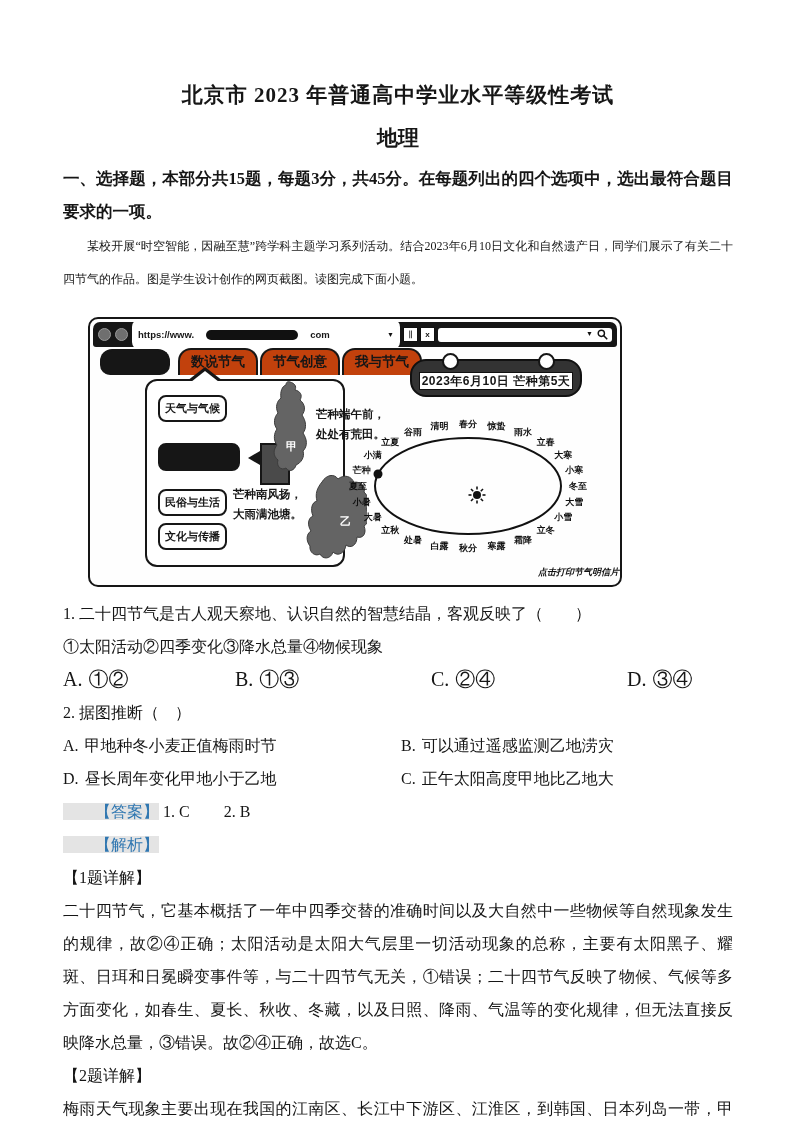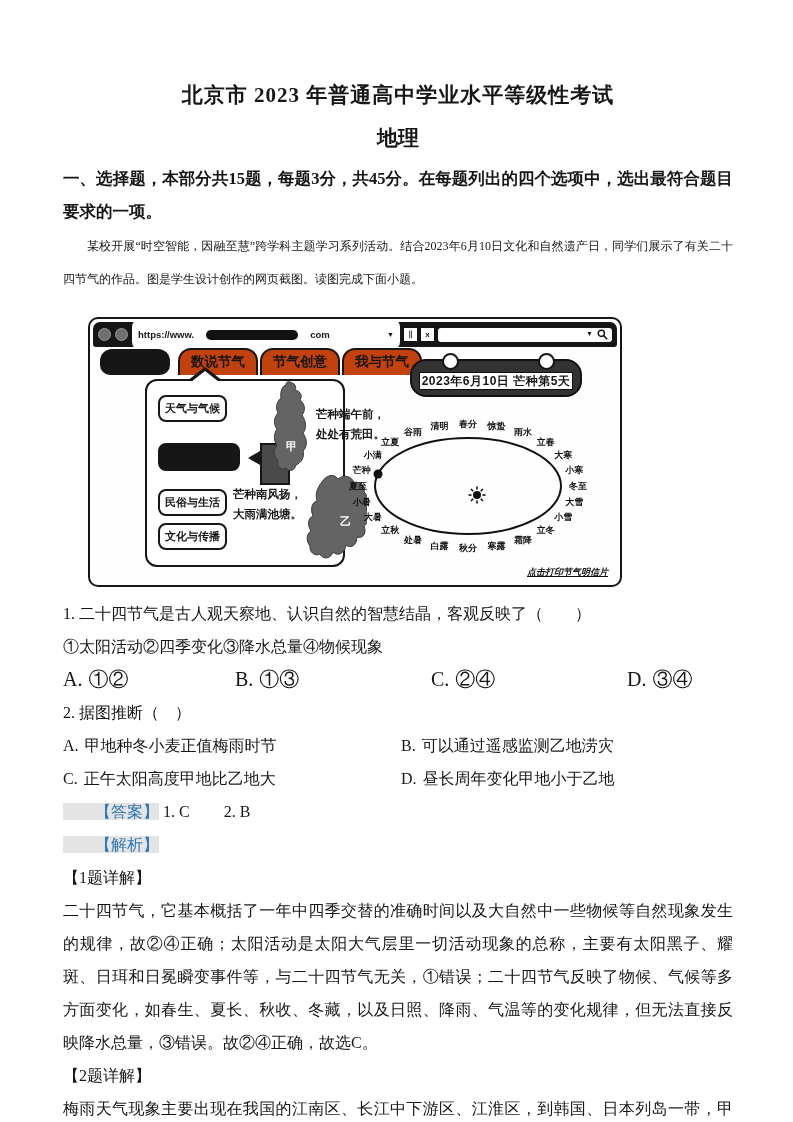--- a/index.html
+++ b/index.html
@@ -54,21 +54,21 @@
   .cal-hole{position:absolute;top:-8px;width:13px;height:13px;border-radius:50%;background:#fff;border:2.5px solid #161616;}
   .hole1{left:30px;} .hole2{left:126px;}
   .cal-inner{position:absolute;left:7px;right:7px;top:11px;bottom:5px;background:#fff;border:1px solid #111;display:flex;align-items:center;justify-content:center;font:bold 12px "Liberation Sans",sans-serif;letter-spacing:.5px;white-space:nowrap;}
 
   .orbit{position:absolute;left:262px;top:104px;width:232px;height:130px;overflow:visible;}
   .orbit svg{position:absolute;left:0;top:0;overflow:visible;}
   .term{position:absolute;transform:translate(-50%,-50%);font:bold 9px "Liberation Sans",sans-serif;white-space:nowrap;color:#111;}
   .earth-dot{position:absolute;width:9px;height:9px;background:#111;border-radius:50%;transform:translate(-50%,-50%);}
   .sun-wrap{position:absolute;left:116px;top:63px;transform:translate(-50%,-50%);}
 
-  .fig-caption{position:absolute;right:12px;bottom:6px;font:italic bold 9px "Liberation Sans",sans-serif;text-decoration:underline;color:#111;}
+  .fig-caption{position:absolute;right:1px;bottom:6px;font:italic bold 9px "Liberation Sans",sans-serif;color:#111;}
 
   
   .qblock{margin-top:10px;}
   .qline{font-size:16px;line-height:33px;}
   .q1-options{display:grid;grid-template-columns:172px 196px 196px 1fr;font-size:20px;line-height:33px;}
   .q2-options{display:grid;grid-template-columns:338px 1fr;font-size:16px;line-height:33px;}
   .opt-key{margin-right:6px;}
   .ans-line{font-size:16px;line-height:33px;}
   .tag{color:#3077b1;background:#e4e4e4;padding-left:32px;}
   .ans-item{margin-right:30px;}
@@ -188,22 +188,22 @@
     </div>
   </div>
 
   <div>
     <div class="qline">
       <span>2.</span>&nbsp;<span>据图推断（　）</span>
     </div>
     <div class="q2-options">
       <span><span class="opt-key">A.</span><span>甲地种冬小麦正值梅雨时节</span></span>
       <span><span class="opt-key">B.</span><span>可以通过遥感监测乙地涝灾</span></span>
+      <span><span class="opt-key">D.</span><span>昼长周年变化甲地小于乙地</span></span>
       <span><span class="opt-key">C.</span><span>正午太阳高度甲地比乙地大</span></span>
-      <span><span class="opt-key">D.</span><span>昼长周年变化甲地小于乙地</span></span>
     </div>
   </div>
 
   <div class="ans-line">
     <span class="tag">【答案】</span>
     <span class="ans-item">1. C</span>
     <span class="ans-item">2. B</span>
   </div>
 
   <div class="ans-line">

